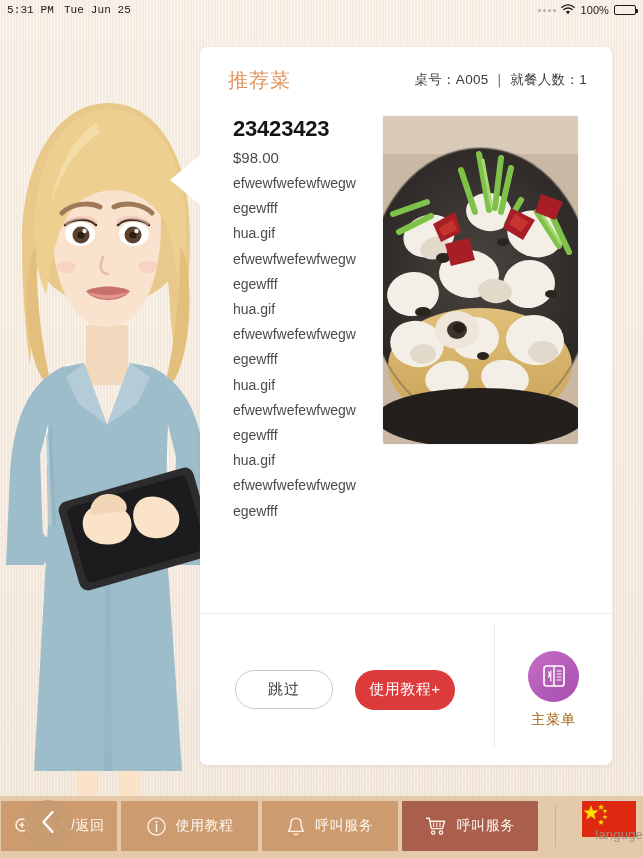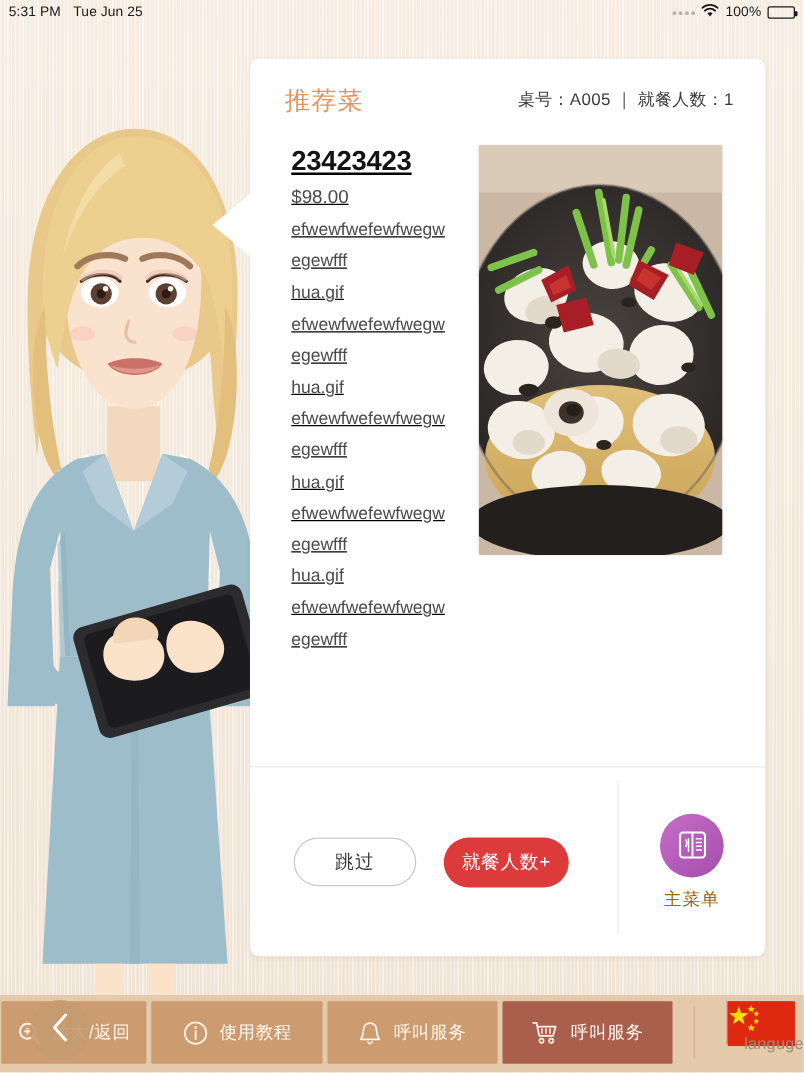--- a/index.html
+++ b/index.html
@@ -35,21 +35,21 @@
     top: 0; left: 0; right: 0;
     height: 20px;
     display: flex;
     align-items: center;
     padding: 0 7px;
     font-size: 11px;
     color: #1a1a1a;
     letter-spacing: 0.1px;
     z-index: 40;
   }
-  #status-bar .sb-left { display: flex; gap: 10px; }
+  #status-bar .sb-left { display: flex; gap: 10px; font-family: Liberation Mono, monospace; }
   #status-bar .sb-right {
     margin-left: auto;
     display: flex;
     align-items: center;
     gap: 5px;
   }
   .sb-dots { display:flex; gap:2px; align-items:center; }
   .sb-dots i {
     display:block; width:3px; height:3px; border-radius:50%;
     background:#b9b2a8;
@@ -118,21 +118,20 @@
     color: #3b3b3b;
     letter-spacing: 0.3px;
   }
 
   
   #card-body {
     position: relative;
     height: 500px;
     padding: 0 0 0 33px;
     overflow: hidden;
-    text-decoration: underline;
   }
   #dish-text {
     width: 160px;
     padding-top: 3px;
   }
   #dish-name {
     font-size: 22px;
     font-weight: 700;
     color: #141414;
     letter-spacing: -0.2px;
@@ -541,21 +540,21 @@
         <ellipse cx="97" cy="302" rx="104" ry="30" fill="#231f1c"></ellipse>
       </svg>
     </div>
   </div>
 
   <div id="card-divider"></div>
 
   <div id="card-footer">
     <div id="action-zone">
       <button id="btn-skip">跳过</button>
-      <button id="btn-add">就餐人数+</button>
+      <button id="btn-add">使用教程+</button>
     </div>
     <div id="vertical-divider"></div>
     <div id="menu-zone">
       <div id="menu-circle">
         <svg width="26" height="26" viewBox="0 0 26 26">
           <rect x="3" y="3" width="20" height="20" rx="2.5" fill="none" stroke="#ffffff" stroke-width="1.7"></rect>
           <line x1="13" y1="3" x2="13" y2="23" stroke="#ffffff" stroke-width="1.5"></line>
           <path d="M7.5 8.5 C8.8 10.5 8.8 12.5 7.5 14.5" stroke="#ffffff" stroke-width="1.3" fill="none"></path>
           <line x1="9.8" y1="7.5" x2="9.8" y2="18.5" stroke="#ffffff" stroke-width="1.2"></line>
           <line x1="15.6" y1="8" x2="20.6" y2="8" stroke="#ffffff" stroke-width="1.2"></line>

